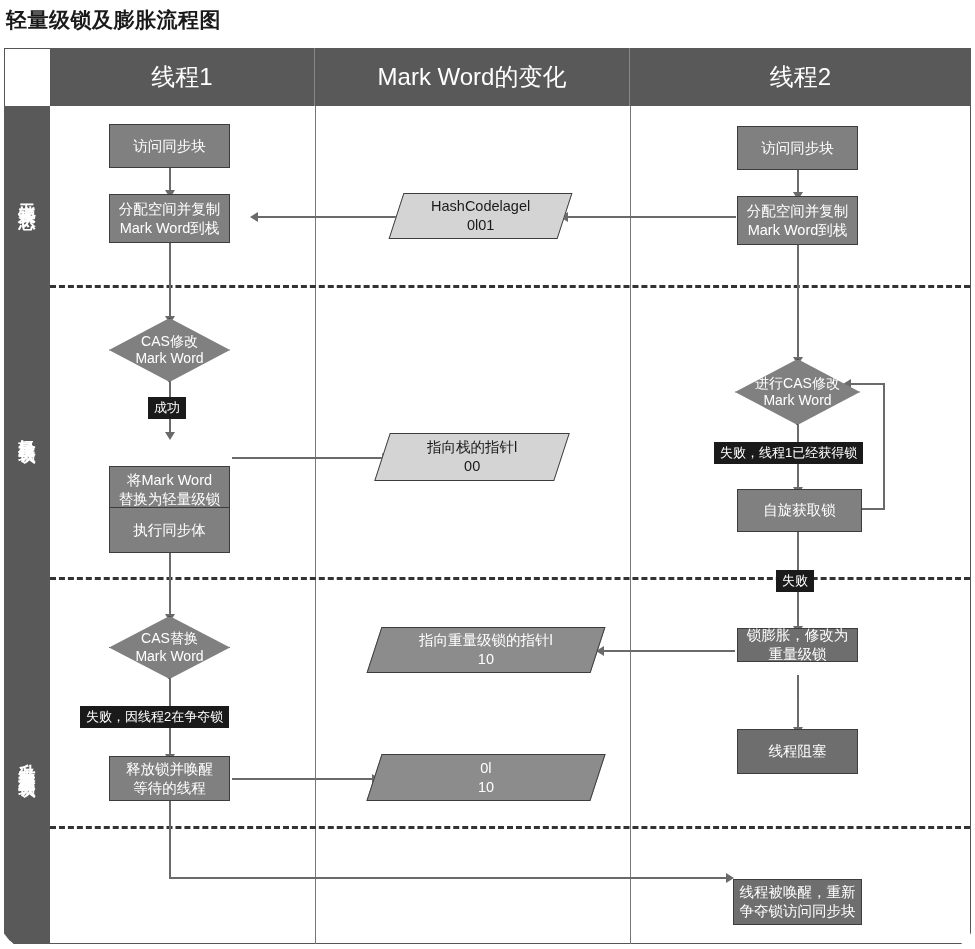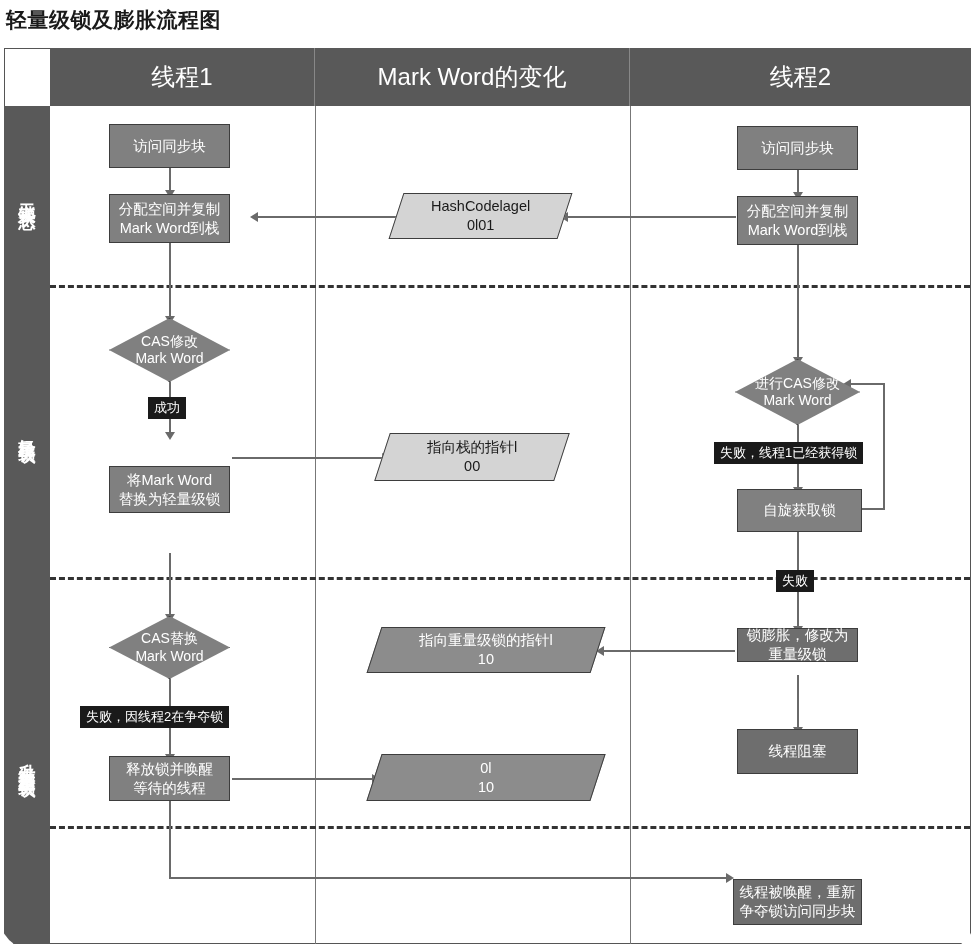--- a/index.html
+++ b/index.html
@@ -276,20 +276,21 @@
 Mark Word到栈</div>
 
   <div class="diamond ml" style="left:109px; top:318px; width:121px; height:64px;">CAS修改
 Mark Word</div>
 
   <div class="lbl" style="left:148px; top:397px;">成功</div>
 
   <div class="node gray ml" style="left:109px; top:434px; width:121px; height:47px;margin-top:32px;">将Mark Word
 替换为轻量级锁</div>
 
+  <div class="node gray ml" style="left:109px; top:507px; width:121px; height:46px;">执行同步体</div>
 
   <div class="diamond ml" style="left:109px; top:616px; width:121px; height:63px;">CAS替换
 Mark Word</div>
 
   <div class="lbl" style="left:80px; top:706px;">失败，因线程2在争夺锁</div>
 
   <div class="node gray ml" style="left:109px; top:756px; width:121px; height:45px;">释放锁并唤醒
 等待的线程</div>
 
   <div class="para light ml" style="left:396px; top:193px; width:169px; height:46px;"><span>HashCodelagel

